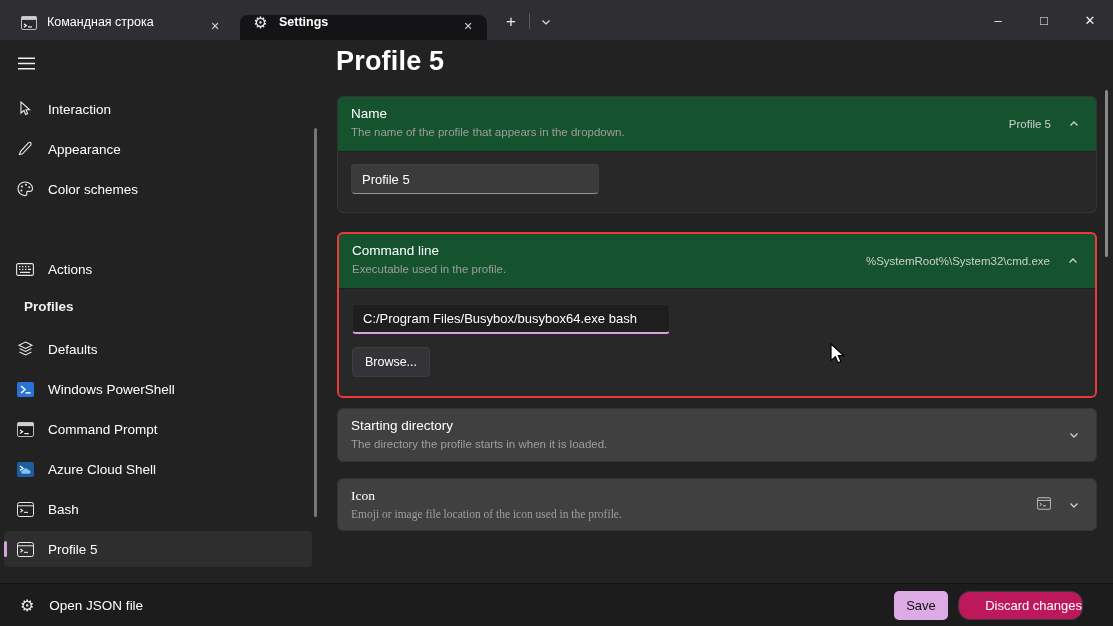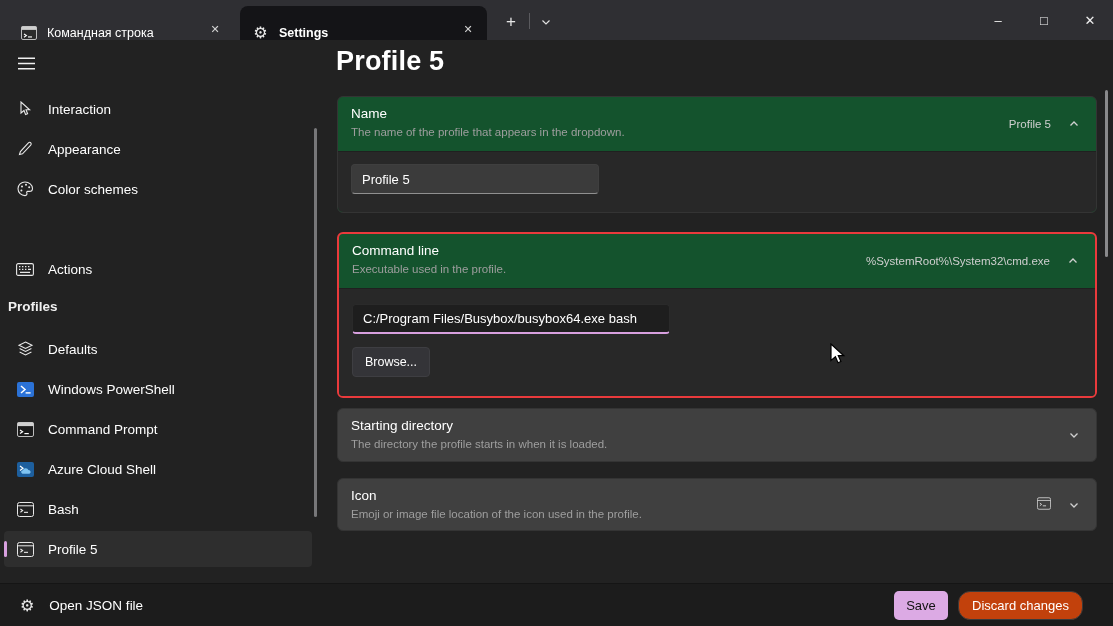--- a/index.html
+++ b/index.html
@@ -2,21 +2,21 @@
 <html><head>
 <meta charset="utf-8">
 <style>
   * { margin:0; padding:0; box-sizing:border-box; }
   html,body { background:#000; }
   body { font-family:"Liberation Sans","DejaVu Sans",sans-serif; }
   .app { position:relative; width:1113px; height:626px; background:#222222; overflow:hidden; }
 
   
   .titlebar { position:absolute; left:0; top:0; width:1113px; height:40px; background:#2f2f33; }
-  .tab { position:absolute; top:6px; height:34px; display:flex; align-items:flex-end; color:#fff; font-size:12.5px; }
+  .tab { position:absolute; top:15px; height:34px; display:flex; align-items:flex-start; color:#fff; font-size:12.5px; }
   .tab-inactive { left:8px; width:226px; }
   .tab-active { left:240px; width:247px; background:#141417; border-radius:8px 8px 0 0; font-weight:700; }
   .tab .tabicon { margin-left:12px; width:17px; height:15px; flex:0 0 auto; display:flex; align-items:center; justify-content:center; }
   .tab .tablabel { margin-left:10px; flex:1; white-space:nowrap; overflow:hidden; }
   .tab .tabclose { width:26px; height:22px; margin-right:6px; display:flex; align-items:center; justify-content:center; color:#d4d4d4; font-size:11px; border-radius:4px; }
   .newtab { position:absolute; left:497px; top:10px; width:28px; height:24px; color:#e6e6e6; font-size:17px; display:flex; align-items:center; justify-content:center; border-radius:4px; }
   .tabstrip-divider { position:absolute; left:529px; top:13px; width:1px; height:16px; background:#5a5a5e; }
   .tabdrop { position:absolute; left:533px; top:10px; width:26px; height:24px; display:flex; align-items:center; justify-content:center; border-radius:4px; }
   .wincontrols { position:absolute; right:0; top:0; height:40px; display:flex; }
   .winbtn { width:46px; height:40px; display:flex; align-items:center; justify-content:center; color:#f0f0f0; font-size:13px; }
@@ -25,21 +25,21 @@
   .bodyarea { position:absolute; left:0; top:40px; width:1113px; height:543px; background:#222222; }
 
   
   .sidebar { position:absolute; left:0; top:0; width:330px; height:543px; }
   .hamburger { position:absolute; left:10px; top:8px; width:32px; height:30px; display:flex; align-items:center; justify-content:center; border-radius:4px; }
   .navrow { position:absolute; left:4px; width:308px; height:36px; display:flex; align-items:center; border-radius:4px; color:#fff; font-size:13.5px; }
   .navrow .nicon { width:18px; height:18px; margin-left:12px; display:flex; align-items:center; justify-content:center; flex:0 0 auto; }
   .navrow .nlabel { margin-left:14px; white-space:nowrap; }
   .navrow.selected { background:#2e2e2e; }
   .accentbar { position:absolute; left:0px; top:10px; width:3px; height:16px; border-radius:2px; background:#d8a0df; }
-  .profiles-header { position:absolute; left:8px; top:259px; color:#f0f0f0; font-size:13.5px; font-weight:700;text-align:right; }
+  .profiles-header { position:absolute; left:24px; top:259px; color:#f0f0f0; font-size:13.5px; font-weight:700;text-align:right; }
   .side-scroll { position:absolute; left:314px; top:88px; width:3px; height:389px; background:#777779; border-radius:2px; }
 
   
   .content { position:absolute; left:330px; top:0; width:783px; height:543px; overflow:hidden; }
   .pagetitle { position:absolute; left:6px; top:6px; color:#fff; font-size:27px; font-weight:700; letter-spacing:.2px; }
   .card { position:absolute; left:7px; width:760px; background:#14532d; border:1px solid #343434; border-radius:6px; overflow:hidden; }
   .exp-header { position:relative; height:54px; }
   .exp-title { position:absolute; left:13px; top:9px; color:#fff; font-size:13.5px; }
   .exp-desc  { position:absolute; left:13px; top:29px; color:#9e9e9e; font-size:11.5px; }
   .exp-right { position:absolute; right:16px; top:0; height:54px; display:flex; align-items:center; gap:17px; }
@@ -52,21 +52,21 @@
   .main-scroll { position:absolute; left:775px; top:50px; width:3px; height:167px; background:#8a8a8c; border-radius:2px; }
 
   
   .rowcard { position:absolute; left:7px; width:760px; height:54px; background:#404040; border:1px solid #343434; border-radius:6px; }
   .rowcard .exp-right { height:100%; }
 
   
   .bottombar { position:absolute; left:0; top:583px; width:1113px; height:43px; background:#1c1c1c; border-top:1px solid #151515; }
   .openjson { position:absolute; left:12px; top:6px; height:31px; display:flex; align-items:center; gap:15px; color:#fff; font-size:13.5px; padding:0 8px; border-radius:4px; }
   .btn-save { position:absolute; left:894px; top:7px; width:54px; height:29px; background:#dcaae4; color:#131313; border:none; border-radius:5px; font-size:13px; font-family:inherit; }
-  .btn-discard { position:absolute; left:958px; top:7px; width:125px; height:29px; background:#c2410c; color:#fff; border:1px solid #3a3a3a; border-radius:12px; font-size:13px; font-family:inherit; }
+  .btn-discard { position:absolute; left:958px; top:7px; width:125px; height:29px; background:#be185d; color:#fff; border:1px solid #3a3a3a; border-radius:12px; font-size:13px; font-family:inherit;text-align:right; }
 
   .gear-glyph { font-size:16px; color:#e8e8e8; line-height:1; }
   .cursor { position:absolute; left:500px; top:303px; pointer-events:none; }
 </style>
 </head>
 <body>
 
 <div class="app">
 
   <div class="titlebar">
@@ -272,21 +272,21 @@
       <div class="rowcard" style="top:368px;">
         <div class="exp-title">Starting directory</div>
         <div class="exp-desc">The directory the profile starts in when it is loaded.</div>
         <div class="exp-right">
           <svg width="12" height="12" viewBox="0 0 12 12">
               <path d="M2.5 4.5 L6 8 L9.5 4.5" stroke="#d0d0d0" stroke-width="1.3" fill="none"></path>
             </svg>
         </div>
       </div>
 
-      <div class="rowcard" style="top:438px; height:53px;">
+      <div class="rowcard" style="top:438px; height:53px;font-family:Liberation Serif, serif;">
         <div class="exp-title">Icon</div>
         <div class="exp-desc">Emoji or image file location of the icon used in the profile.</div>
         <div class="exp-right">
           <span>
             <svg width="14" height="13" viewBox="0 0 17 15">
                 <rect x="0.5" y="0.5" width="16" height="14" rx="2" fill="none" stroke="#d8d8d8"></rect>
                 <path d="M0.5 3.8 H16.5" stroke="#d8d8d8" stroke-width="1"></path>
                 <path d="M3.4 7 l2.2 1.6 L3.4 10.2" stroke="#d8d8d8" stroke-width="1.1" fill="none"></path>
                 <rect x="7" y="9.8" width="4" height="1.1" fill="#d8d8d8"></rect>
               </svg>

